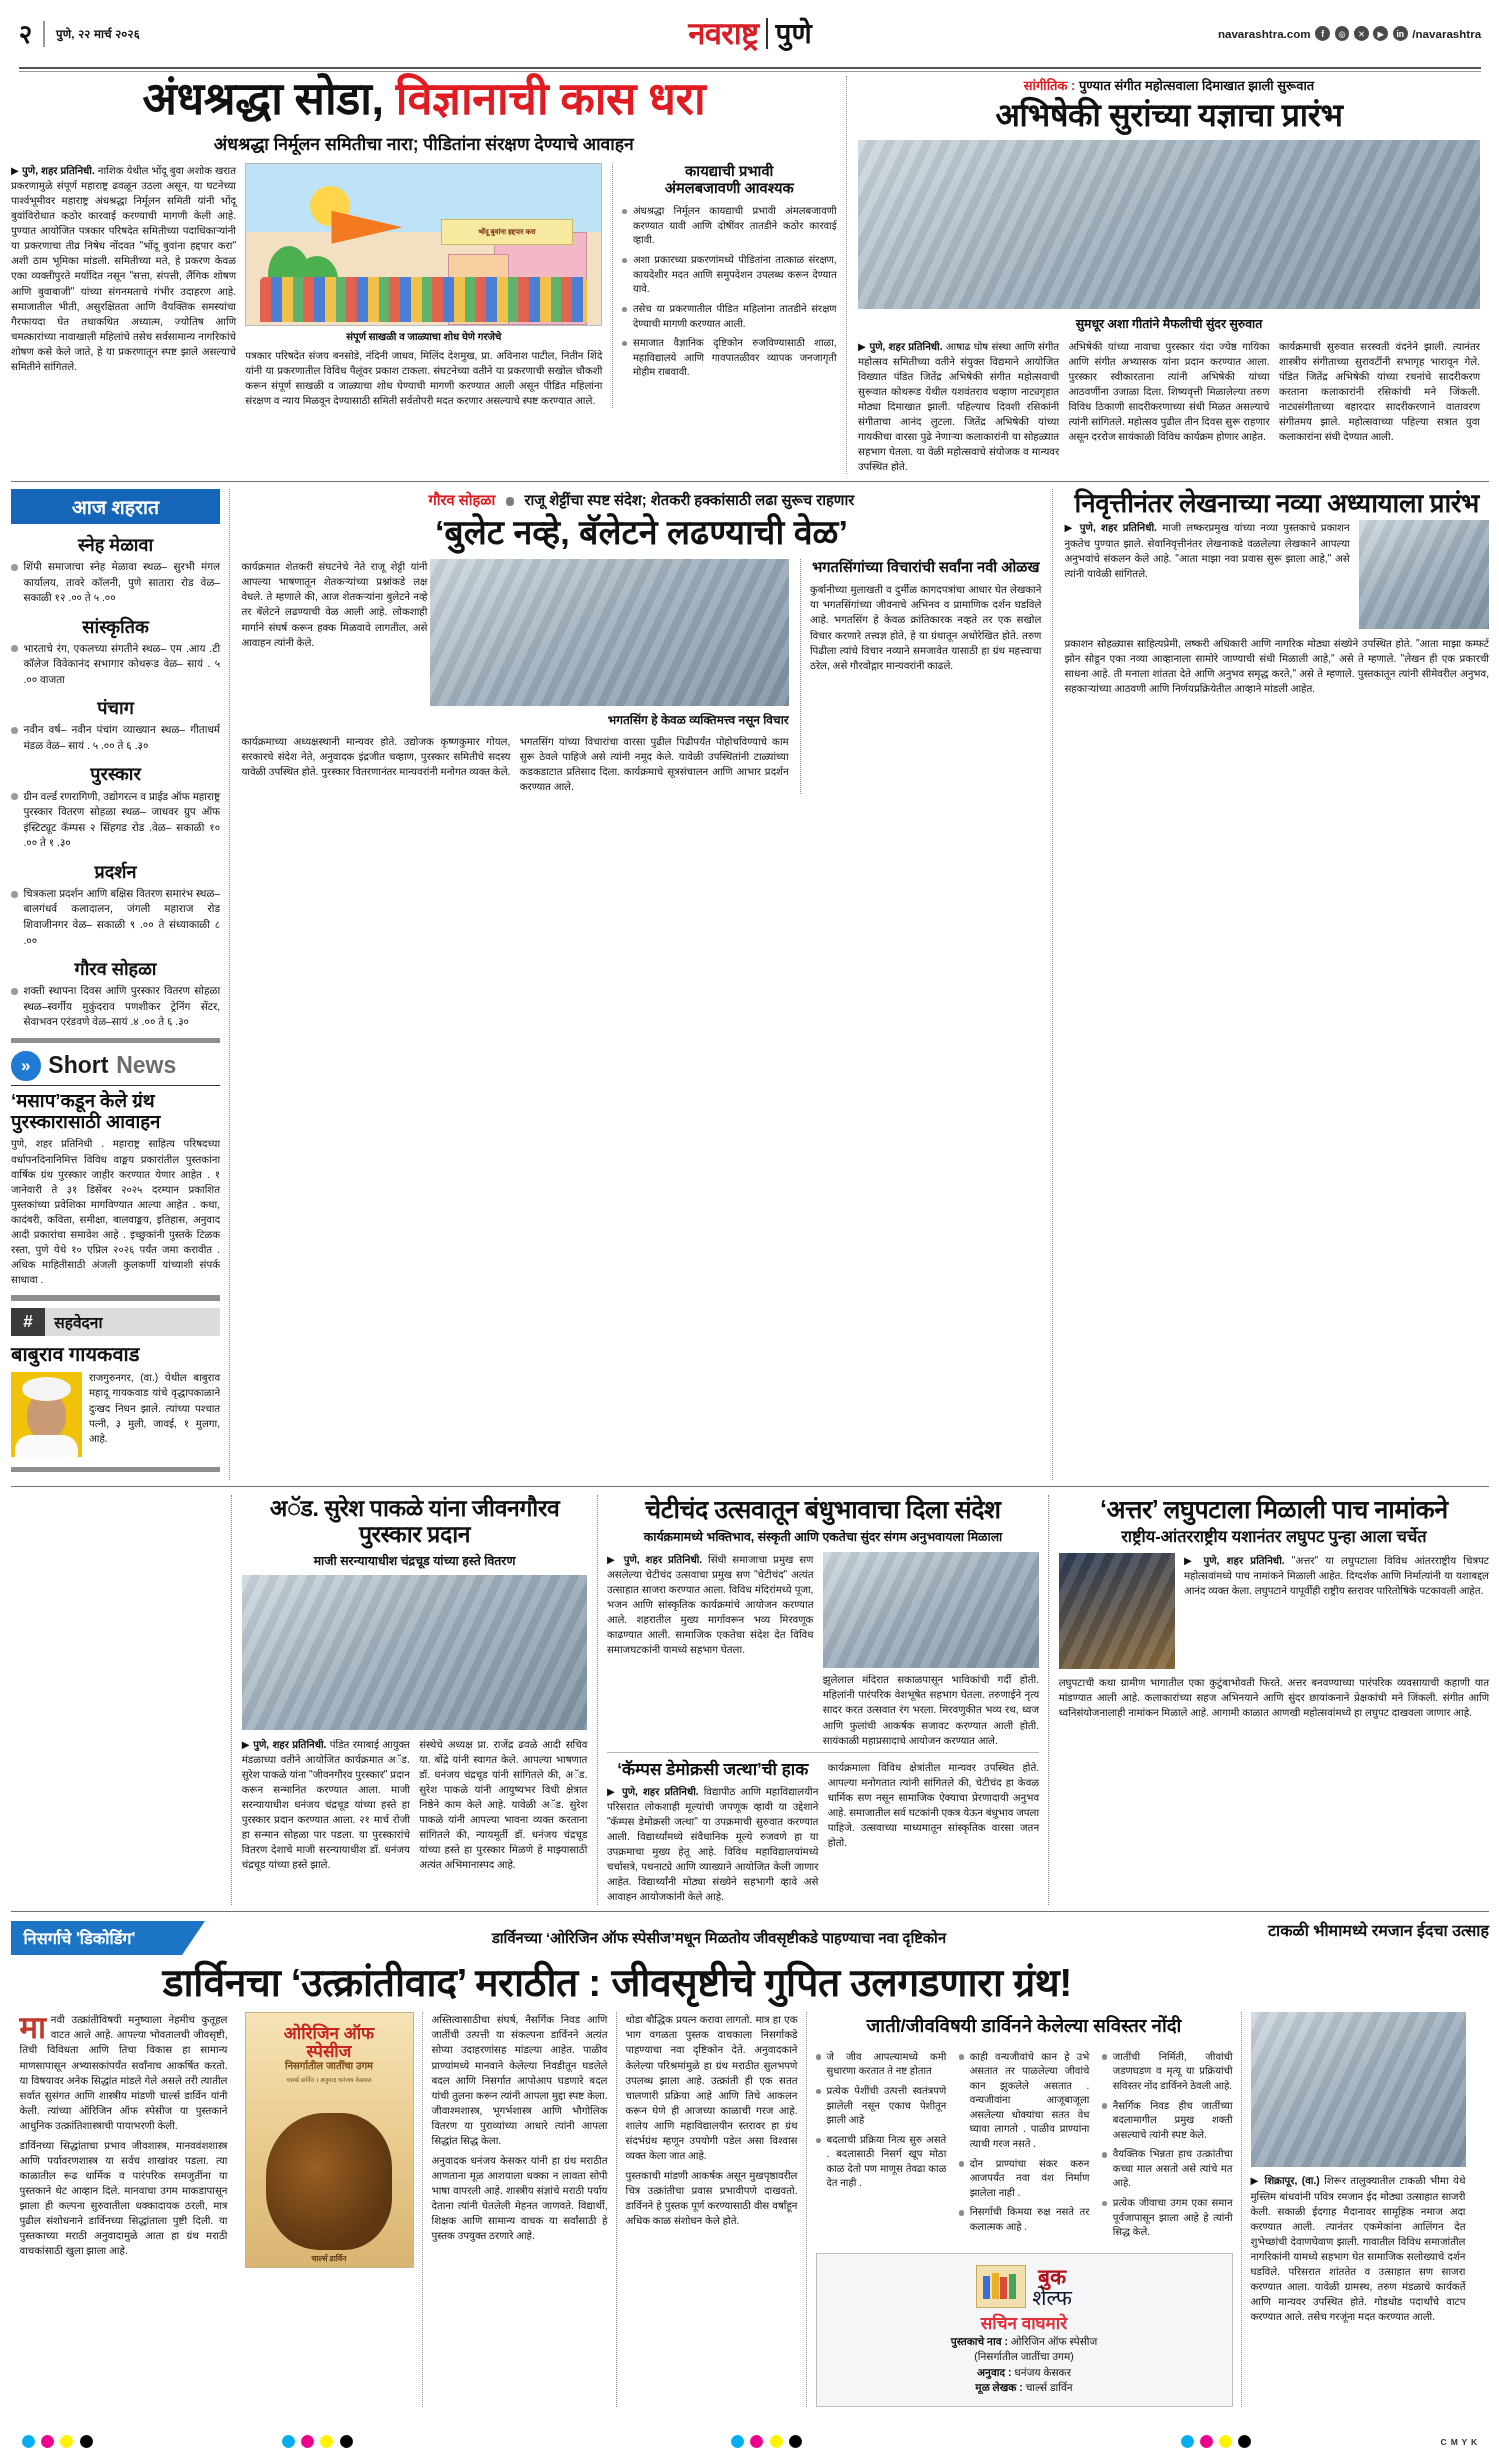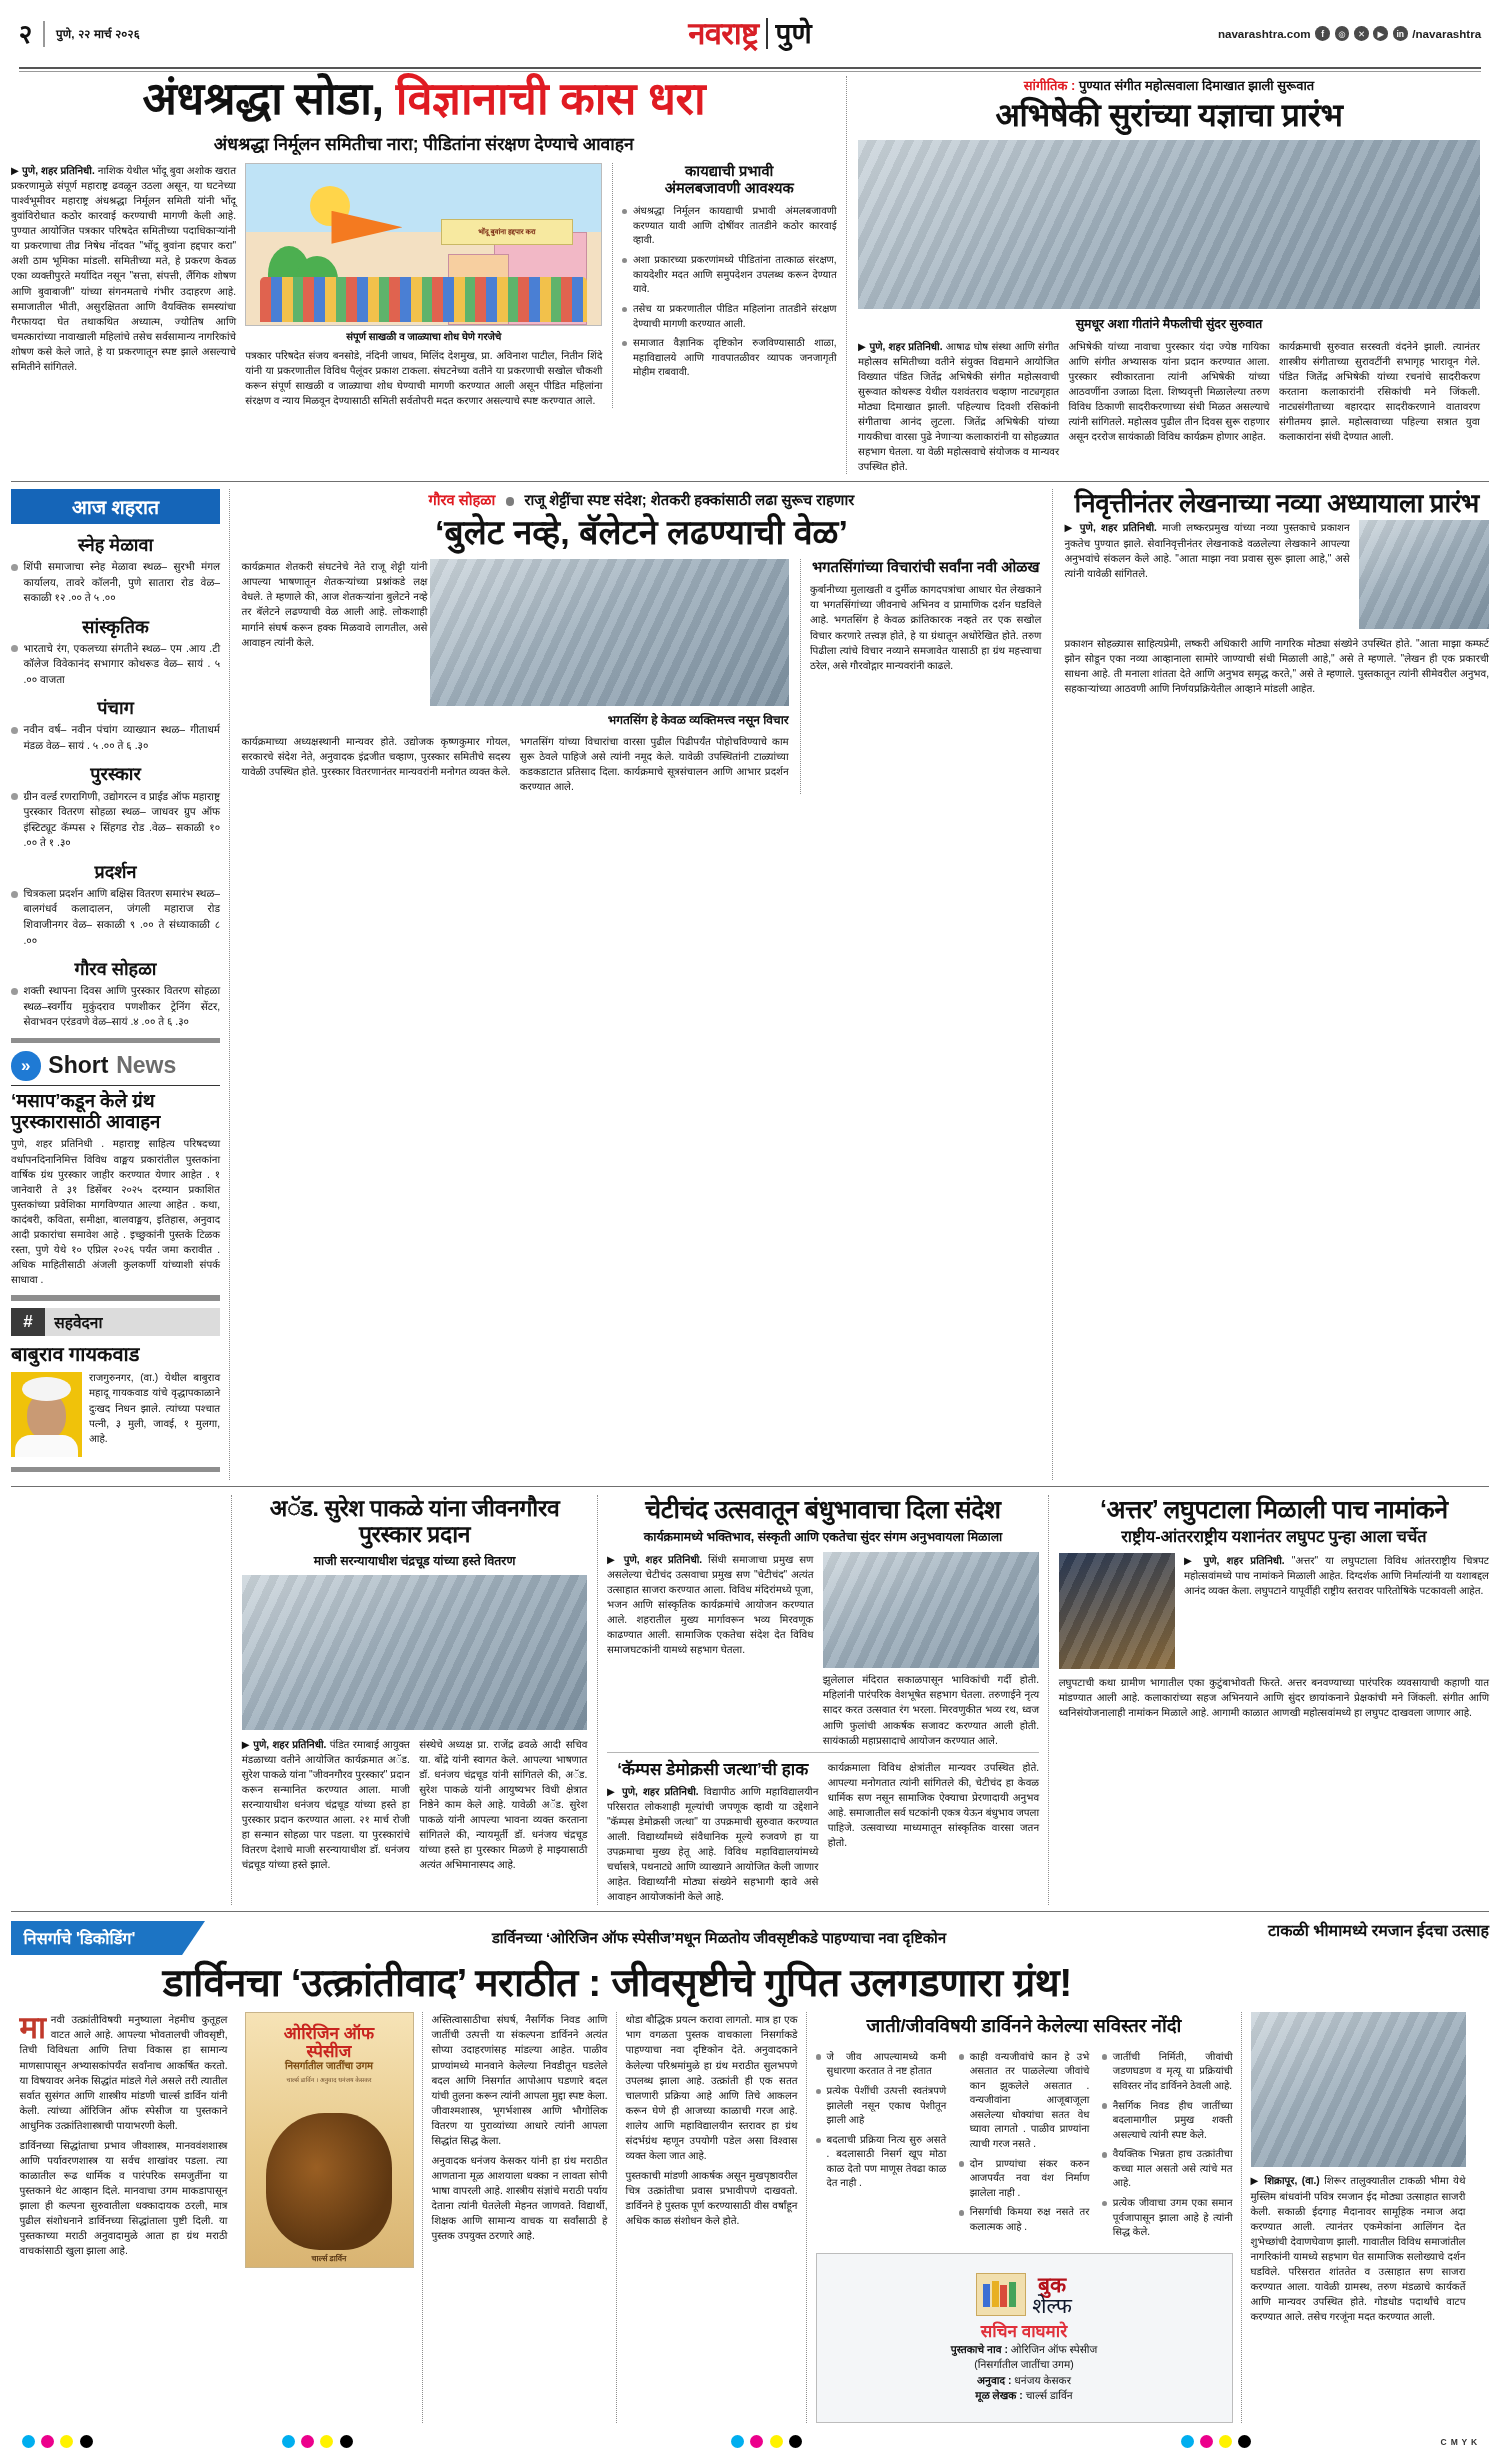--- a/index.html
+++ b/index.html
@@ -155,21 +155,21 @@
     background: linear-gradient(180deg,#f6e3b6,#e7c98a 55%,#d9b472); position: relative; overflow: hidden; }
   .dw-cover .t1 { position:absolute; top:7.8px; left:0; right:0; text-align:center; font-size:17px; font-weight:900; color:#c8241f; }
   .dw-cover .t2 { position:absolute; top:45px; left:0; right:0; text-align:center; font-size:10px; font-weight:800; color:#7a4a12; }
   .dw-cover .t3 { position:absolute; top:62px; left:0; right:0; text-align:center; font-size:6.2px; color:#6b4a2a; }
   .dw-cover .mam { position:absolute; bottom:17px; left:12%; width:76%; height:54%;
      background: radial-gradient(ellipse at 40% 40%, #9a5f23, #5e3711 70%); border-radius: 46% 40% 38% 42%; }
   .dw-cover .t4 { position:absolute; bottom:4.7px; left:0; right:0; text-align:center; font-size:7.8px; font-weight:700; color:#5b3a16; }
   .fact-head { font-size: 18.6px; font-weight: 900; text-align: center; }
   .fact-cols { display: flex; gap: 12.4px; margin-top: 6.2px; }
   .fact-cols > div { flex: 1; }
-  .adbox { border: 0.8px solid #bcbcbc; background: #f4f6f8; padding: 19px; margin-top: 7.8px; text-align: center; }
+  .adbox { border: 0.8px solid #bcbcbc; background: #f4f6f8; padding: 11px; margin-top: 7.8px; text-align: center; }
   .ad-logo { display:flex; align-items:center; justify-content:center; gap:6.2px; }
   .ad-shelf { width: 50px; height: 43px; background:#f1dfae; border:1.6px solid #caa95f; position:relative;}
   .ad-shelf .bk { position:absolute; bottom:7.8px; width:7px; height:23px; }
   .ad-word1 { font-size: 21px; font-weight: 900; color: #b4121b; line-height: 1; }
   .ad-word2 { font-size: 21px; font-weight: 400; color: #0f172a; line-height: 1; }
   .ad-author { font-size: 17px; font-weight: 900; color: #e0303a; margin-top: 3.1px; }
   .ad-line { font-size: 10.5px; line-height: 1.45; }
   .ad-line b { font-weight: 900; }
   .dw-photo { height: 155px; }
 

